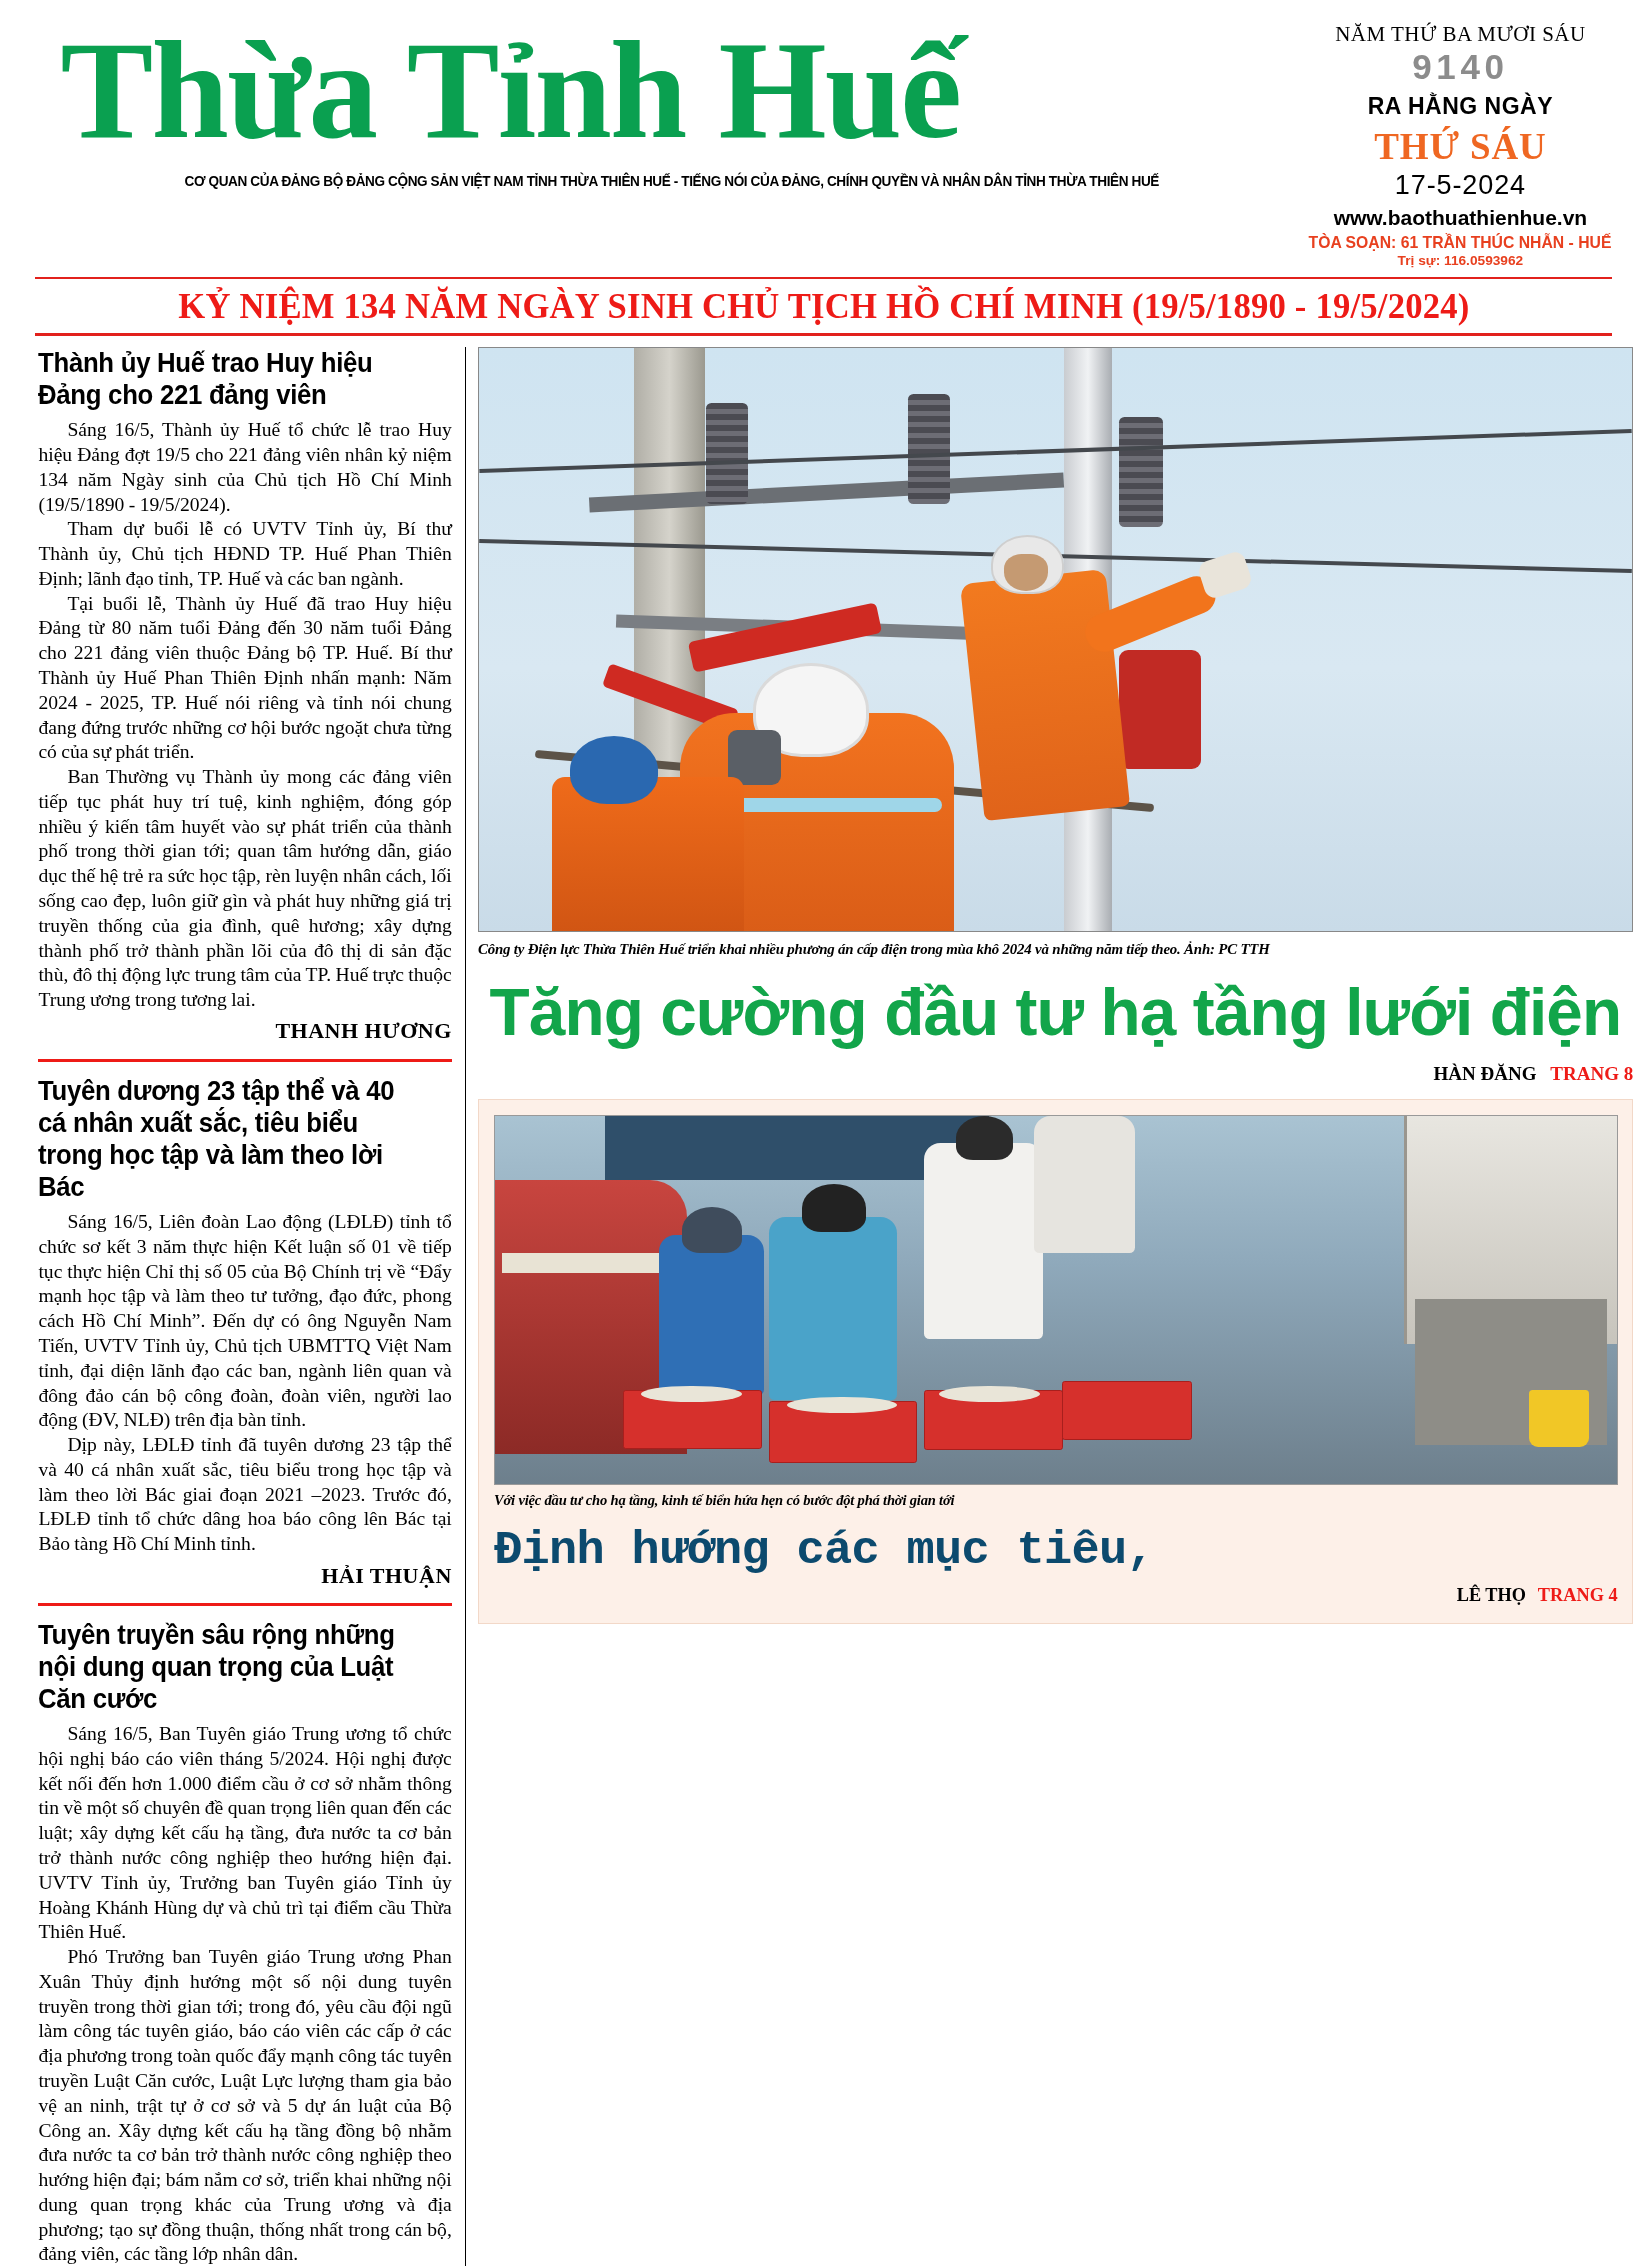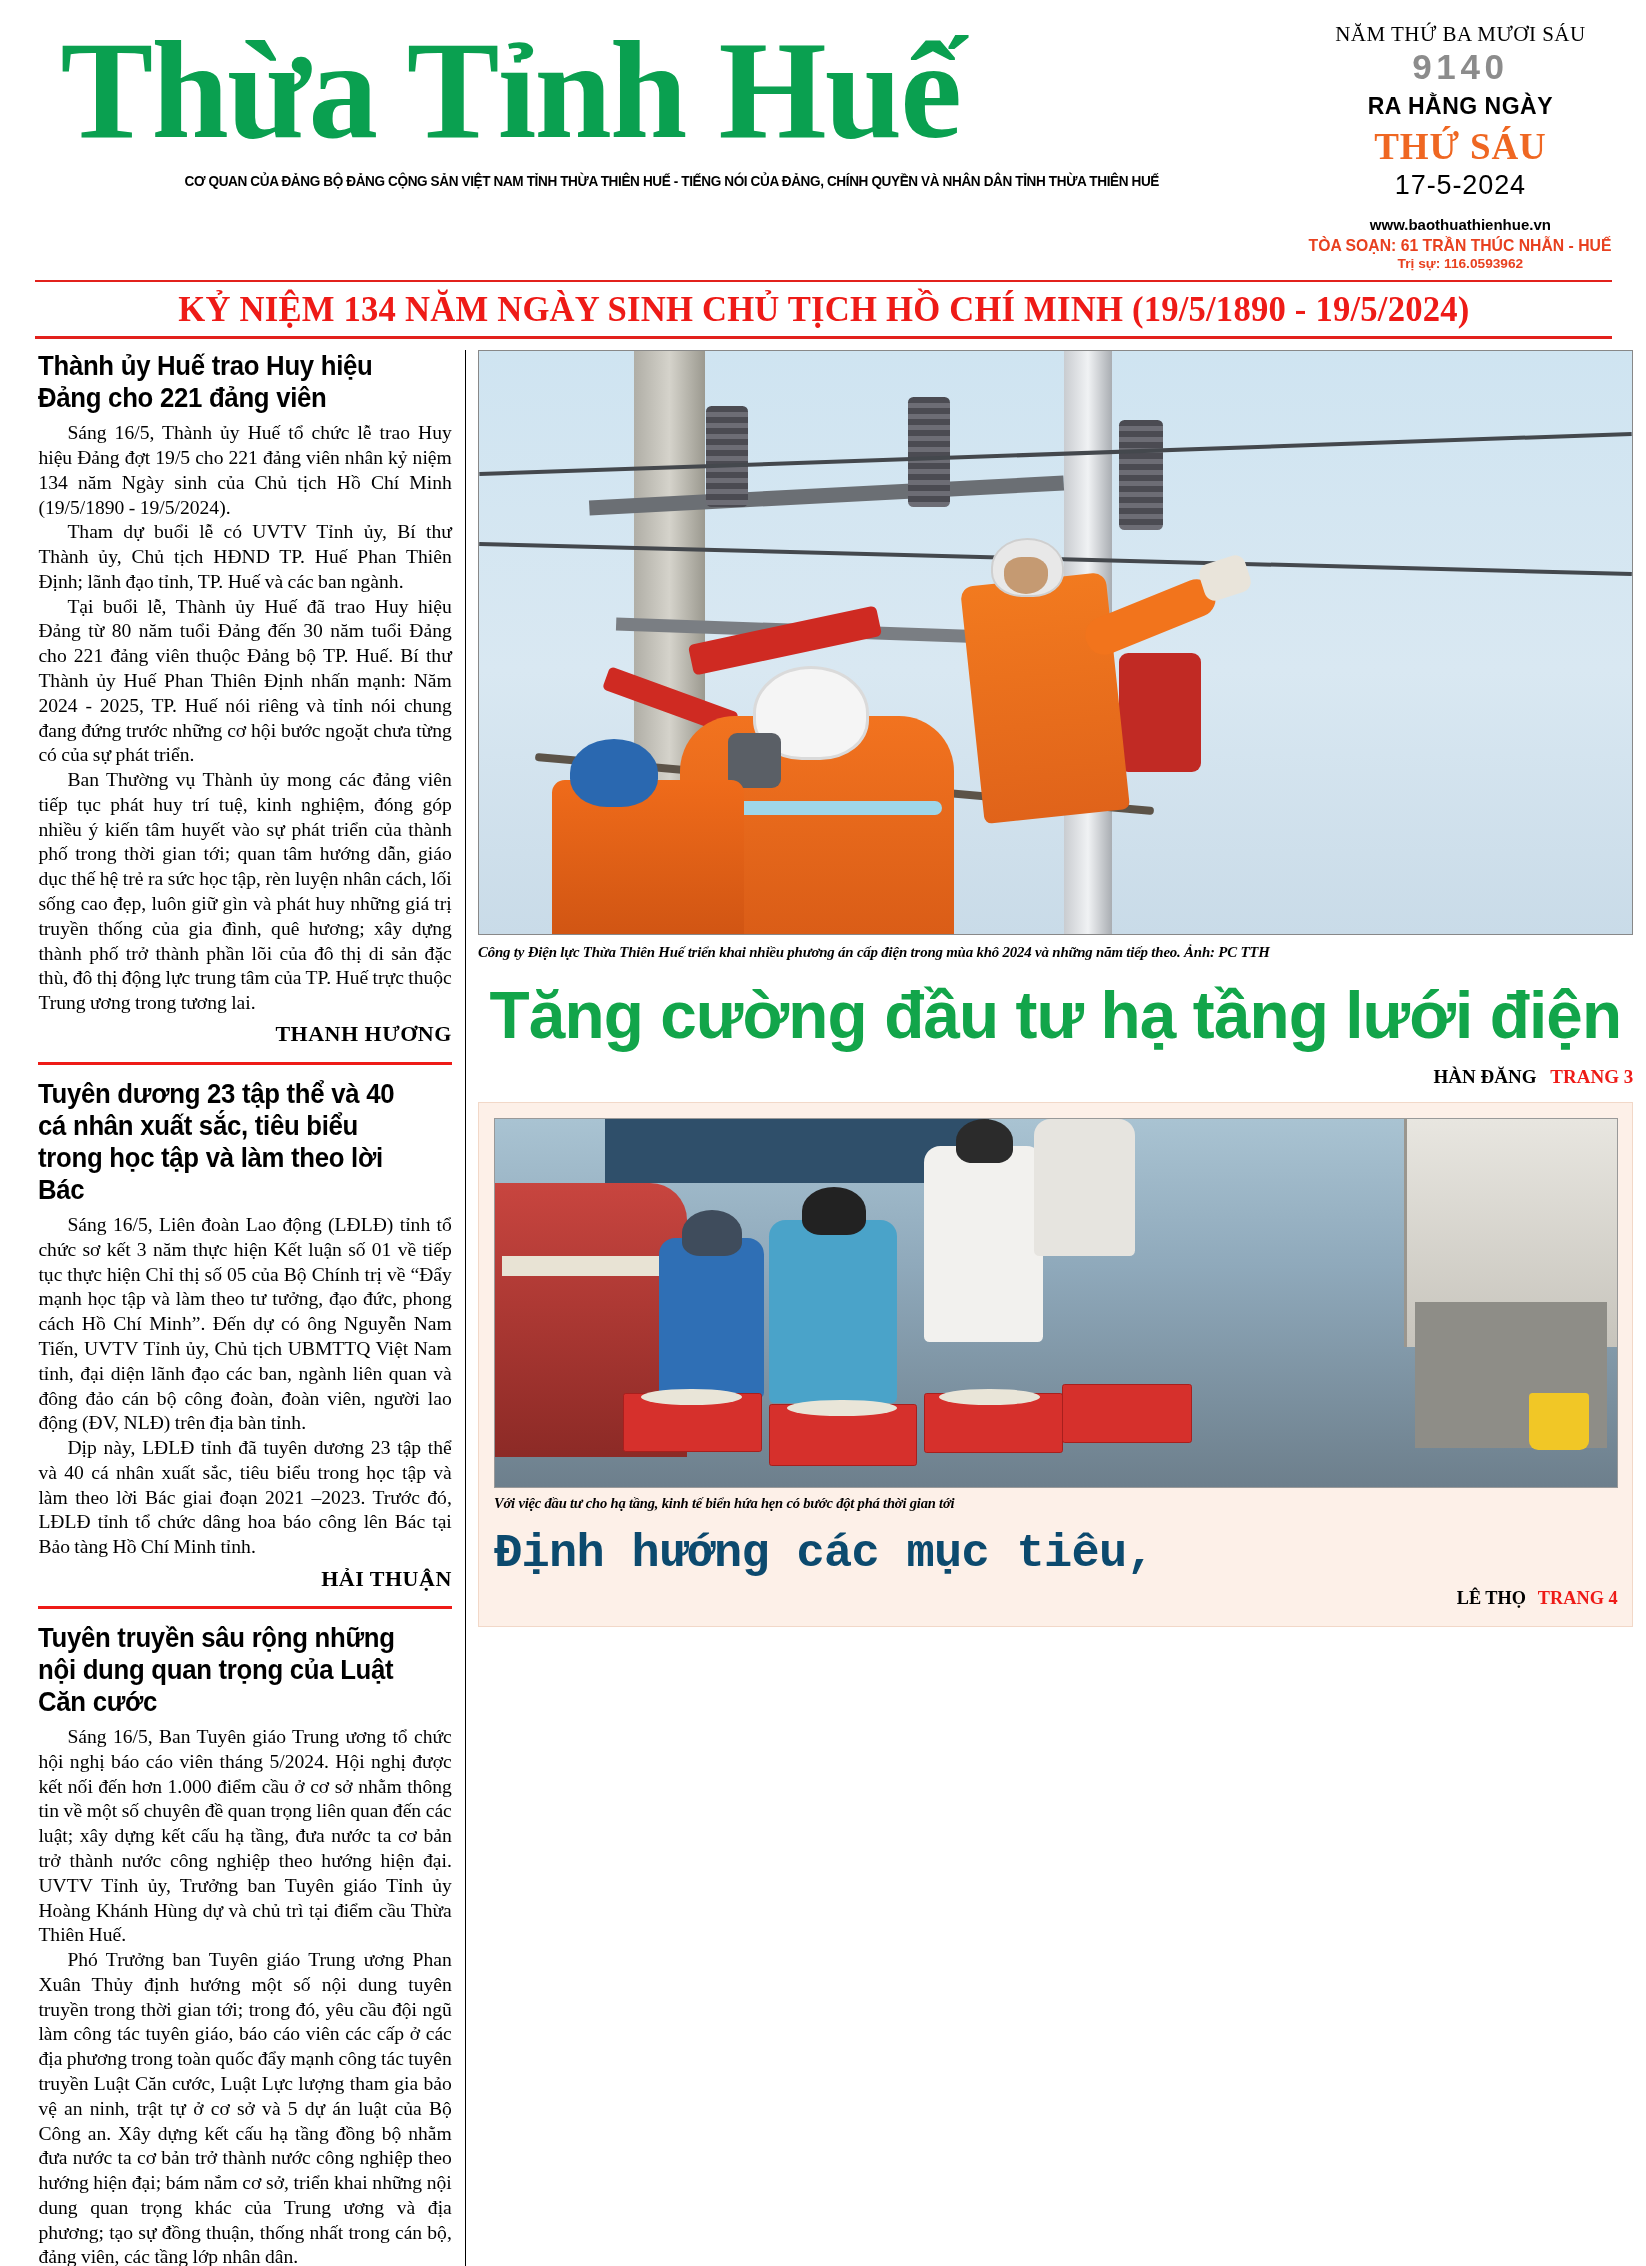--- a/index.html
+++ b/index.html
@@ -43,21 +43,21 @@
   .mr-issue{
     font-family:"Liberation Sans",sans-serif;font-weight:bold;font-size:35px;
     color:#8c8c8c;letter-spacing:4.6px;line-height:1.05;margin-top:1.8px;
   }
   .mr-daily{font-family:"Liberation Sans",sans-serif;font-weight:bold;font-size:23px;letter-spacing:0.5px;margin-top:7.3px;}
   .mr-weekday{
     font-family:Liberation Serif, serif;font-weight:bold;font-size:37px;
     color:#ef6722;letter-spacing:0.9px;margin-top:5.5px;
   }
   .mr-date{font-family:"Liberation Sans",sans-serif;font-size:27px;letter-spacing:0.9px;margin-top:1.8px;}
-  .mr-web{font-family:"Liberation Sans",sans-serif;font-weight:bold;font-size:15px;margin-top:15px;}
+  .mr-web{font-family:"Liberation Sans",sans-serif;font-weight:bold;font-size:21px;margin-top:5px;}
   .mr-office{font-family:"Liberation Sans",sans-serif;font-weight:bold;font-size:16.4px;color:#e8401f;margin-top:2.7px;transform:scaleX(0.96);white-space:nowrap;}
   .mr-phone{font-family:"Liberation Sans",sans-serif;font-weight:bold;font-size:13.7px;color:#e8401f;margin-top:0.9px;}
 
   
   .red-rule-top{height:2.7px;background:#e2211c;margin:9.1px 9.1px 0 9.1px;}
   .banner{
     text-align:center;color:#ee1b17;
     font-family:"Liberation Serif",serif;font-weight:bold;
     font-size:35px;letter-spacing:0.2px;padding:7.3px 0 6.4px;white-space:nowrap;
     transform:scaleX(0.99);
@@ -246,21 +246,21 @@
         <div class="worker" style="left:73px;top:429px;width:192px;height:164px;background:linear-gradient(#ef6b1a,#cf5413);"></div>
         <div class="helmet" style="left:91px;top:388px;width:88px;height:68px;background:#2a68b0;"></div>
       </div>
 
       <div class="caption">Công ty Điện lực Thừa Thiên Huế triển khai nhiều phương án cấp điện trong mùa khô 2024 và những năm tiếp theo. Ảnh: PC TTH</div>
 
       <div class="green-headline">Tăng cường đầu tư hạ tầng lưới điện</div>
 
       <div class="credit-line">
         <span>HÀN ĐĂNG</span>
-        <span class="page-ref">TRANG 3</span>
+        <span class="page-ref">TRANG 8</span>
       </div>
 
       <div class="feature">
         <div class="photo-sub">
           <div style="position:absolute;inset:0;background:linear-gradient(#a9c3d2 0%,#8fa9bb 40%,#6d7f8c 100%);"></div>
 
           <div style="position:absolute;left:0;top:64px;width:192px;height:274px;background:linear-gradient(#c8453f,#8c2a26);border-radius:0 37px 0 0;"></div>
           <div style="position:absolute;left:7.3px;top:137px;width:174px;height:20px;background:#e8e3d4;"></div>
 
           <div style="position:absolute;right:0;top:0;width:210px;height:228px;background:linear-gradient(#e8e6e0,#c7c4bc);border-left:3.7px solid #9a968e;"></div>

